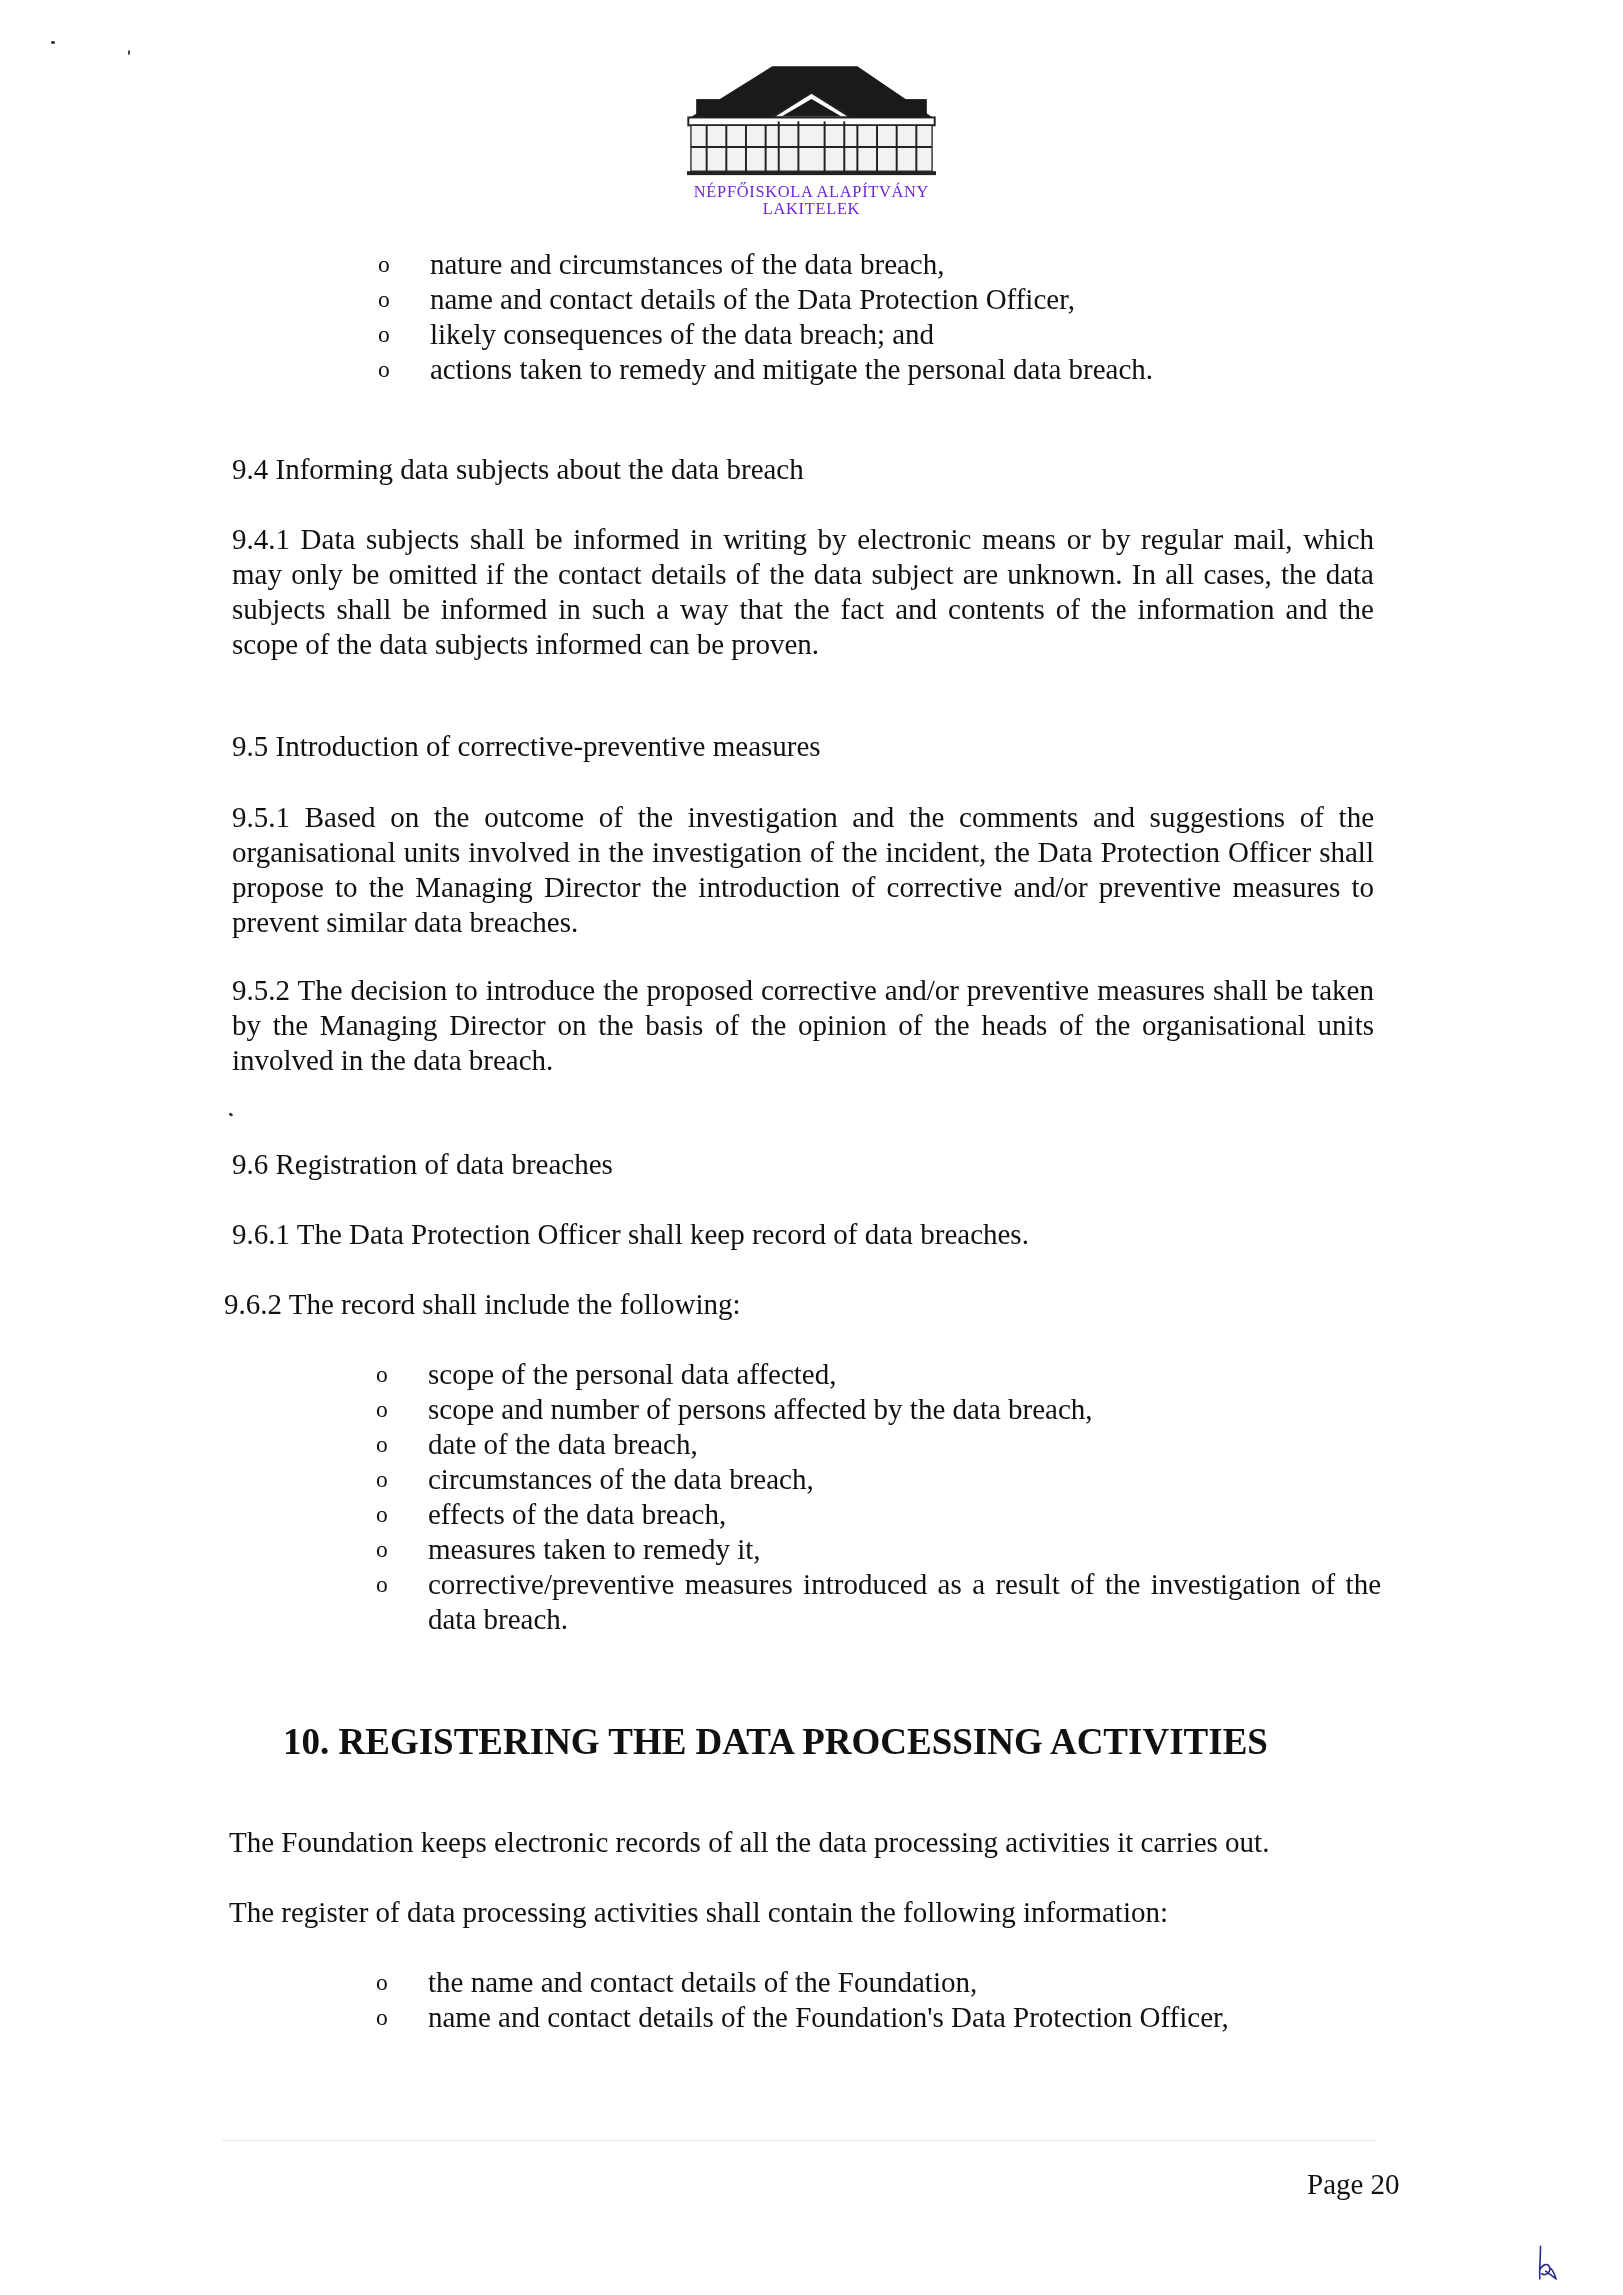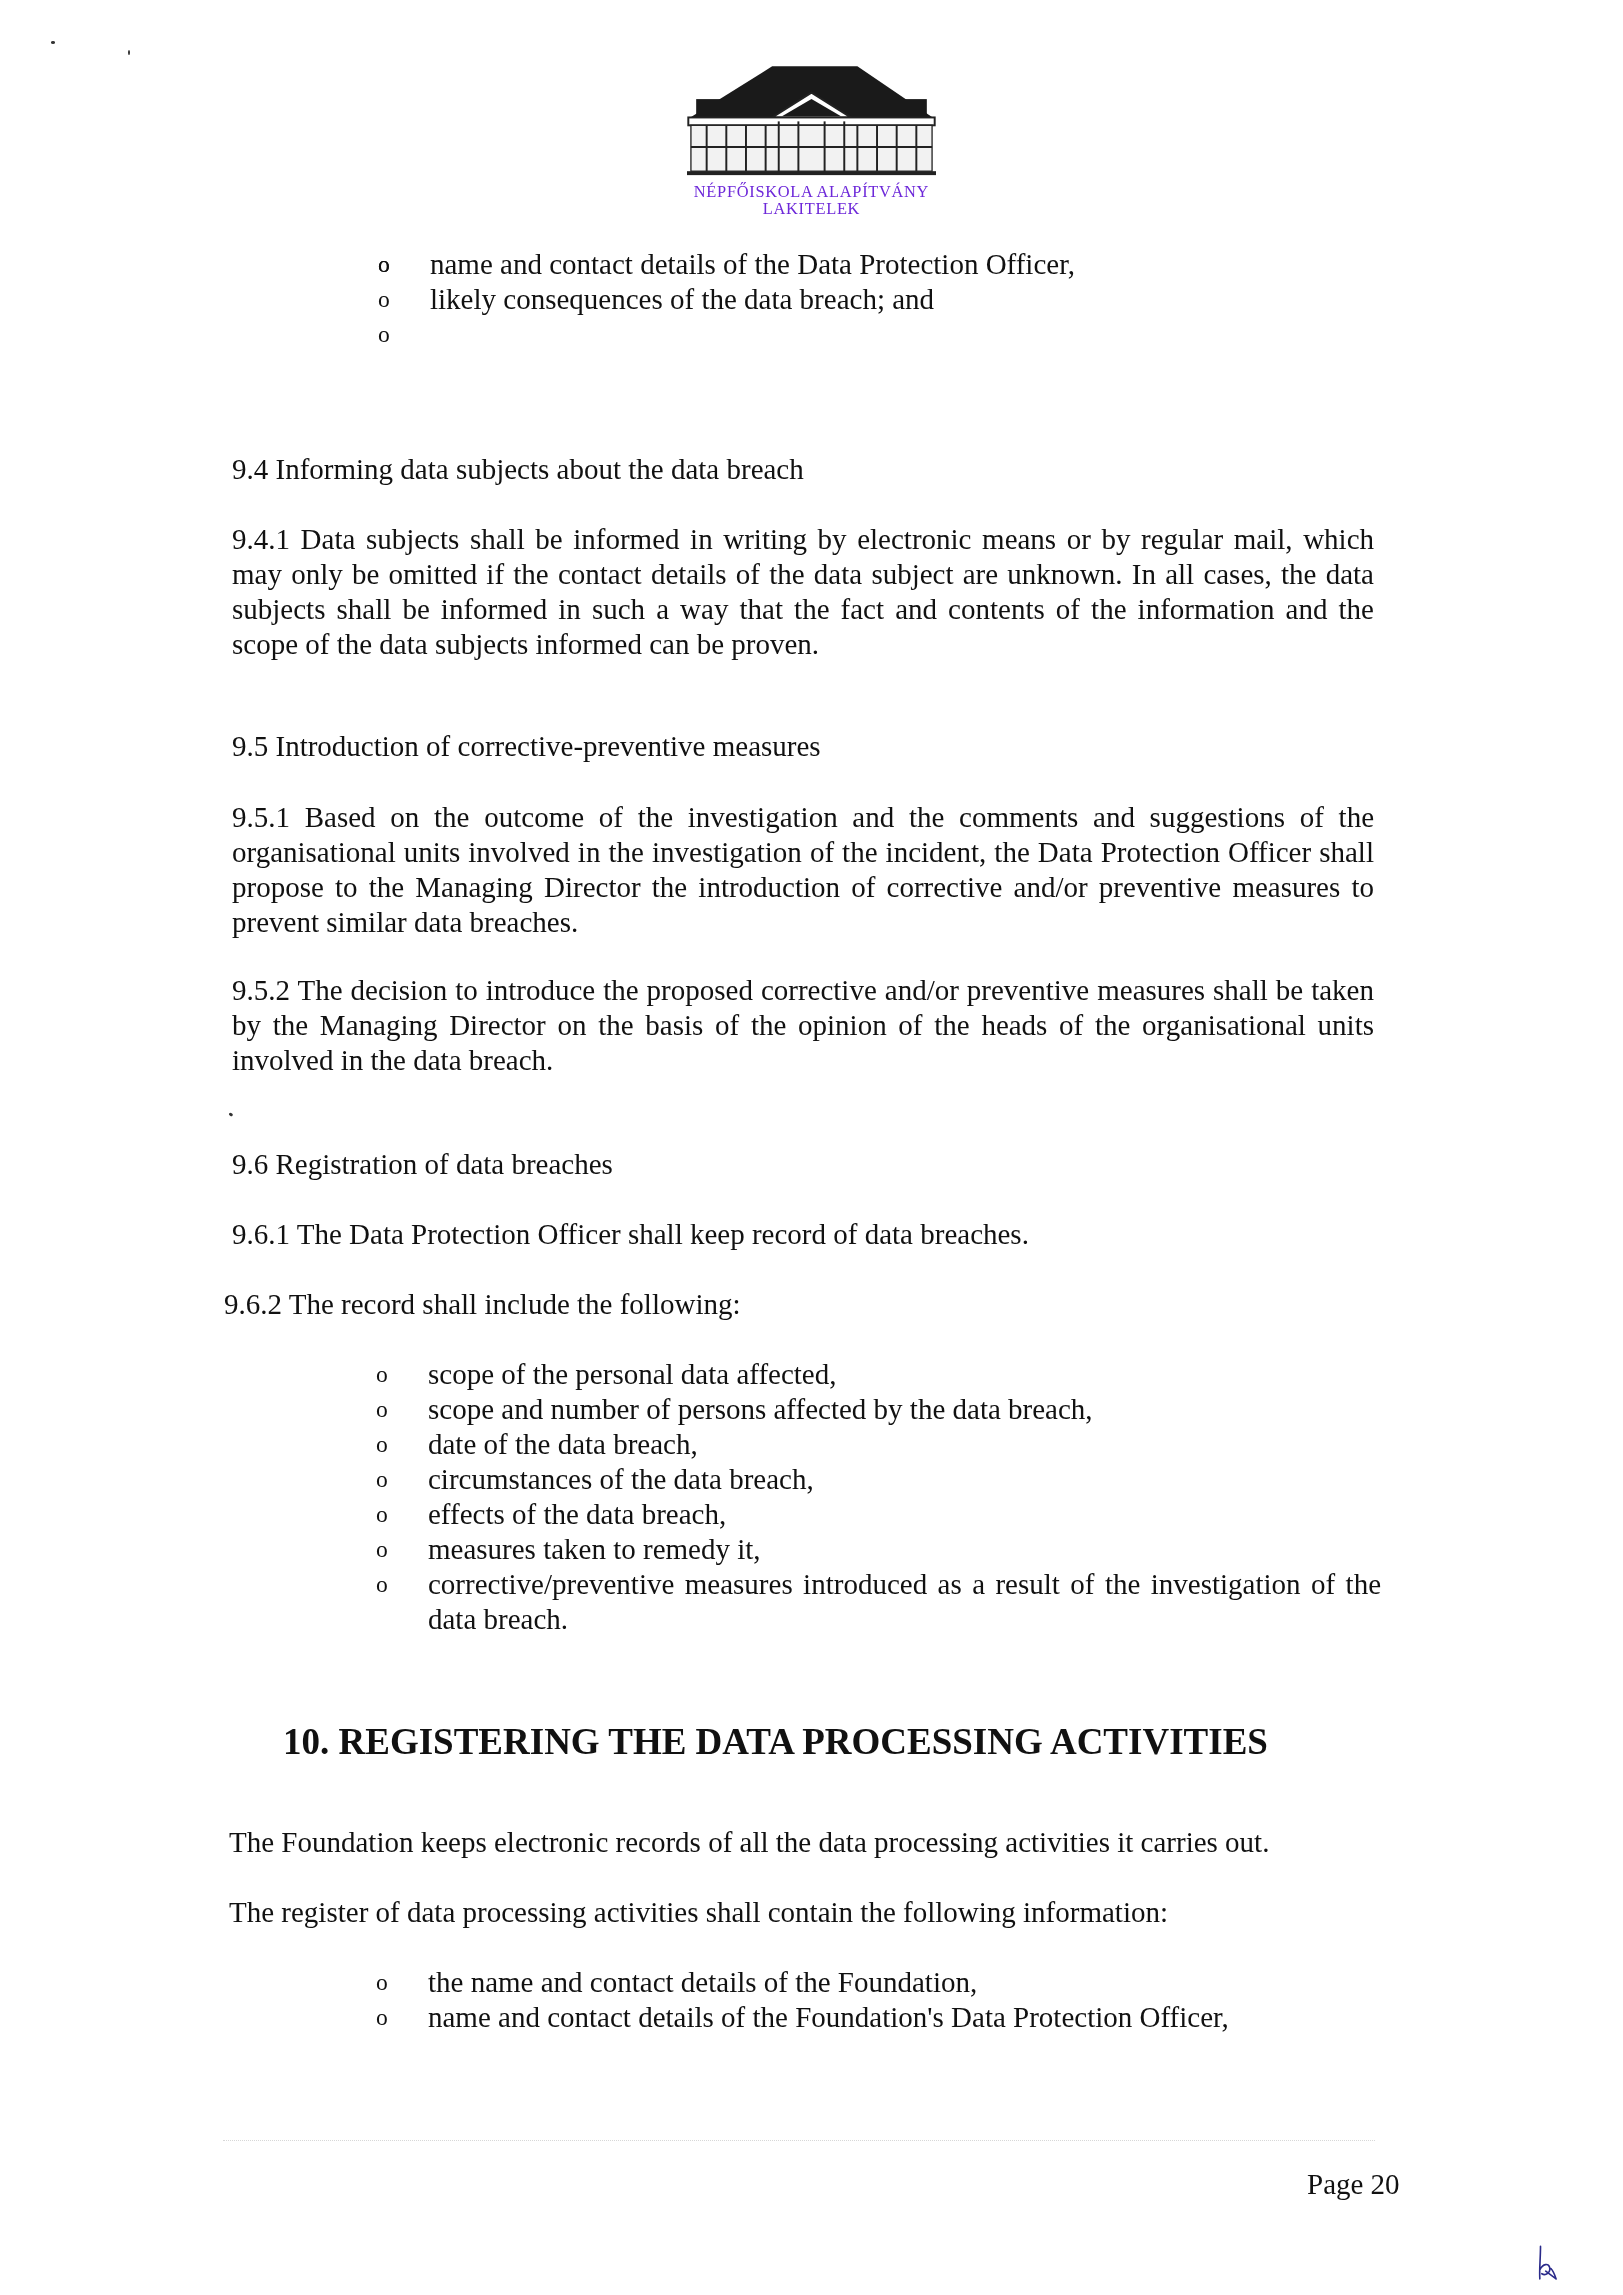--- a/index.html
+++ b/index.html
@@ -54,24 +54,24 @@
         <line x1="350" y1="92" x2="350" y2="162"></line>
       <line x1="6" y1="125" x2="374" y2="125"></line>
     </g>
     <rect x="0" y="162" width="380" height="6" fill="#222"></rect>
   </svg>
   <div class="logo-text">NÉPFŐISKOLA ALAPÍTVÁNY</div>
   <div class="logo-text">LAKITELEK</div>
 </div>
 
 <ul class="abs bullets" style="left:378px;top:247px;width:982px;">
-  <li><span class="b">o</span></li>
+  <li><span class="b">o</span><span>nature and circumstances of the data breach,</span></li>
   <li><span class="b">o</span><span>name and contact details of the Data Protection Officer,</span></li>
   <li><span class="b">o</span><span>likely consequences of the data breach; and</span></li>
-  <li><span class="b">o</span></li>
+  <li><span class="b">o</span><span>actions taken to remedy and mitigate the personal data breach.</span></li>
 </ul>
 
 <div class="abs txt" style="left:232px;top:452px;">9.4 Informing data subjects about the data breach</div>
 <div class="abs txt just" style="left:232px;top:522px;width:1142px;">9.4.1 Data subjects shall be informed in writing by electronic means or by regular mail, which may only be omitted if the contact details of the data subject are unknown. In all cases, the data subjects shall be informed in such a way that the fact and contents of the information and the scope of the data subjects informed can be proven.</div>
 
 <div class="abs txt" style="left:232px;top:729px;">9.5 Introduction of corrective-preventive measures</div>
 <div class="abs txt just" style="left:232px;top:800px;width:1142px;">9.5.1 Based on the outcome of the investigation and the comments and suggestions of the organisational units involved in the investigation of the incident, the Data Protection Officer shall propose to the Managing Director the introduction of corrective and/or preventive measures to prevent similar data breaches.</div>
 <div class="abs txt just" style="left:232px;top:973px;width:1142px;">9.5.2 The decision to introduce the proposed corrective and/or preventive measures shall be taken by the Managing Director on the basis of the opinion of the heads of the organisational units involved in the data breach.</div>
 
 <div class="abs txt" style="left:232px;top:1147px;">9.6 Registration of data breaches</div>

